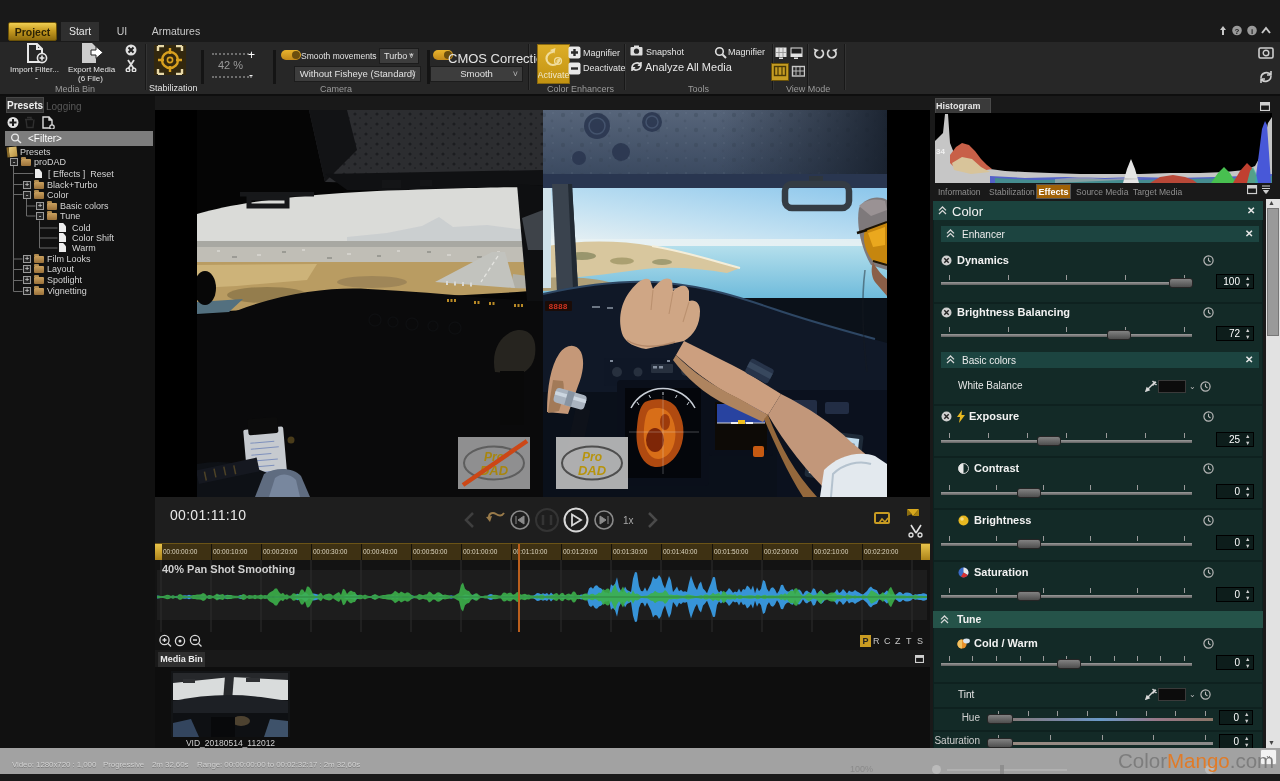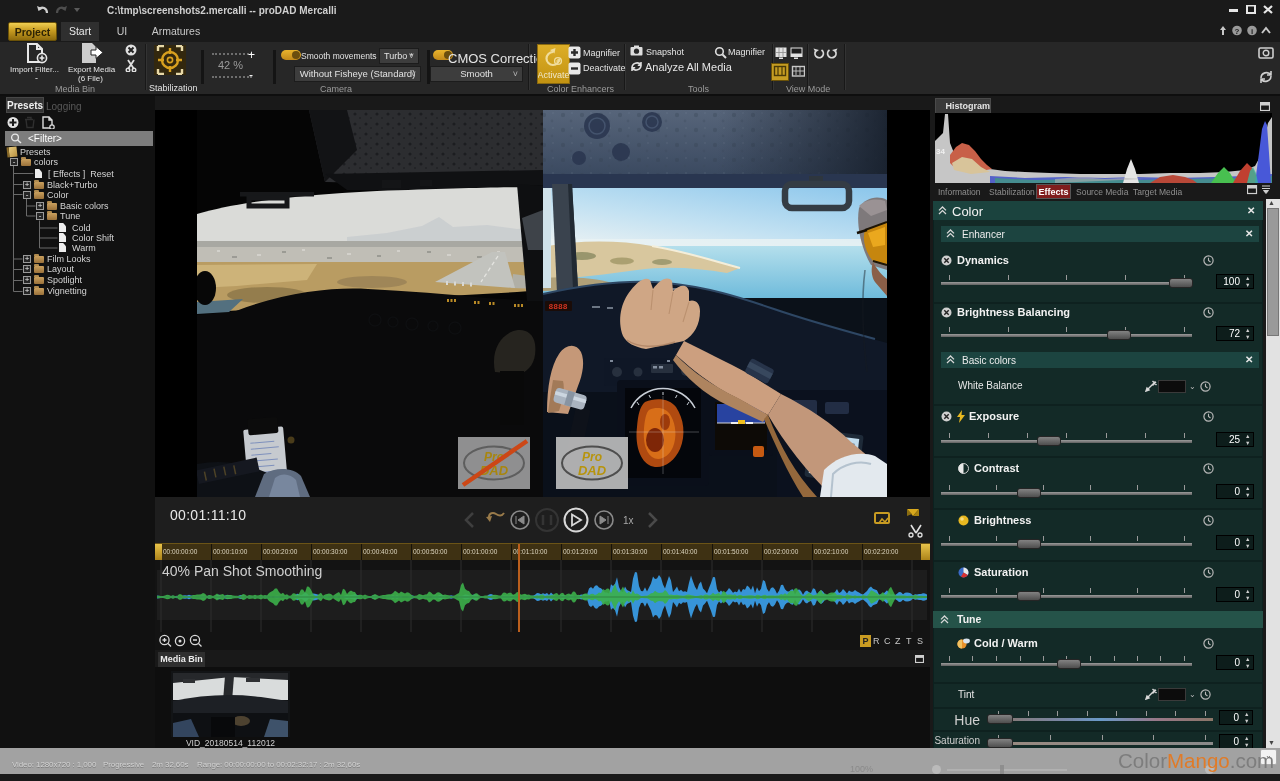--- a/index.html
+++ b/index.html
@@ -38,35 +38,20 @@
 
 .fxlabel{position:absolute;font-size:11px;font-weight:bold;color:#f2f2f2;white-space:nowrap;}
 .track{position:absolute;height:3px;background:linear-gradient(#9c9c9c,#606060);}
 .tick{position:absolute;width:1px;height:5px;background:#9a9a9a;}
 .handle{position:absolute;width:24px;height:10px;background:linear-gradient(#828282,#4e4e4e);border:1px solid #252525;border-radius:3px;}
 .vbox{position:absolute;height:15px;background:#0d1d1b;border:1px solid #000;color:#fff;font-size:10px;text-align:right;line-height:14px;padding-right:13px;}
 </style>
 </head>
 <body>
 <div id="app">
-  <div id="titlebar">
-    <svg class="abs" style="left:36px;top:4px" width="44" height="12" viewBox="0 0 44 12">
-      <path d="M11,9 C11,4 6,2 3,5" stroke="#d0d0d0" stroke-width="2.2" fill="none"></path>
-        <path d="M1,2 l1.5,5 4.5,-2.5z" fill="#d0d0d0"></path>
-      <path d="M21,9 C21,4 26,2 29,5" stroke="#4e4e4e" stroke-width="2.2" fill="none"></path>
-        <path d="M31,2 l-1.5,5 -4.5,-2.5z" fill="#4e4e4e"></path>
-      <path d="M38,4 l3,4 3,-4z" fill="#5a5a5a"></path>
-    </svg>
-    <div id="titletext">C:\tmp\screenshots2.mercalli -- proDAD Mercalli</div>
-    <svg class="abs" style="left:1228px;top:5px" width="48" height="10" viewBox="0 0 48 10">
-      <rect x="1" y="4" width="9" height="3" fill="#e6e6e6"></rect>
-      <rect x="19" y="0.5" width="8" height="7.5" fill="none" stroke="#e6e6e6" stroke-width="2"></rect>
-      <path d="M36,1 l8,7 M44,1 l-8,7" stroke="#e6e6e6" stroke-width="2.2"></path>
-    </svg>
-  </div>
   <div id="tabrow">
     <div class="mtab" id="tab-project">Project</div>
     <div class="mtab" id="tab-start">Start</div>
     <div class="mtab" id="tab-ui">UI</div>
     <div class="mtab" id="tab-armatures">Armatures</div>
     <svg class="abs" style="left:1219px;top:5px" width="52" height="11" viewBox="0 0 52 11">
       <path d="M4,1 l3,4 -2,0 0,5 -2,0 0,-5 -2,0z" fill="#c8c8c8"></path>
       <circle cx="18" cy="5.5" r="4.8" fill="#9a9a9a"></circle>
         <text x="18" y="8.6" font-size="8" font-weight="bold" fill="#222" text-anchor="middle">?</text>
       <circle cx="33" cy="5.5" r="4.8" fill="#9a9a9a"></circle>
@@ -229,21 +214,21 @@
       </g>
     </svg>
 
     <div class="trow" style="top:51px">
         <span class="pnote"></span>
         <span class="tt" style="left:20px">Presets</span>
       </div>
     <div class="trow" style="top:61px">
         <span class="ebox" style="left:10px">-</span>
         <span class="fold" style="left:21px"></span>
-        <span class="tt" style="left:34px">colors</span>
+        <span class="tt" style="left:34px">proDAD</span>
       </div>
     <div class="trow" style="top:73px">
         <span class="ffile" style="left:35px"></span>
         <span class="tt" style="left:48px">[ Effects ]&nbsp; Reset</span>
       </div>
     <div class="trow" style="top:84px">
         <span class="ebox" style="left:23px">+</span>
         <span class="fold" style="left:34px"></span>
         <span class="tt" style="left:47px">Black+Turbo</span>
       </div>
@@ -633,21 +618,21 @@
           <path d="M555,0 V72"></path> 
           <path d="M605,0 V72"></path> 
           <path d="M655,0 V72"></path> 
           <path d="M705,0 V72"></path> 
           <path d="M755,0 V72"></path>
       </g>
       <path d="M0,35.4 L2,35.7 L4,36.3 L6,36.1 L8,36.0 L10,36.5 L12,36.3 L14,35.9 L16,35.8 L18,36.2 L20,35.8 L22,36.5 L24,36.5 L26,35.6 L28,35.2 L30,35.4 L32,34.8 L34,35.6 L36,35.8 L38,36.1 L40,36.3 L42,36.2 L44,35.8 L46,35.8 L48,36.1 L50,36.1 L52,35.5 L54,35.9 L56,36.3 L58,36.3 L60,35.2 L62,34.5 L64,35.9 L66,36.3 L68,35.5 L70,35.1 L72,35.1 L74,35.5 L76,36.2 L78,35.9 L80,36.5 L82,35.6 L84,34.9 L86,35.5 L88,36.5 L90,36.3 L92,36.3 L94,36.1 L96,36.4 L98,36.1 L100,36.4 L102,36.4 L104,36.0 L106,36.3 L108,35.9 L110,35.8 L112,36.4 L114,36.1 L116,36.4 L118,36.0 L120,35.7 L122,36.1 L124,36.5 L126,36.5 L128,36.0 L130,35.9 L132,36.3 L134,36.1 L136,36.1 L138,35.4 L140,33.7 L142,34.0 L144,35.3 L146,34.3 L148,32.6 L150,33.6 L152,35.7 L154,34.5 L156,33.5 L158,33.8 L160,34.3 L162,35.0 L164,36.4 L166,35.9 L168,36.1 L170,36.1 L172,36.2 L174,36.3 L176,36.4 L178,36.0 L180,35.9 L182,36.4 L184,36.1 L186,36.2 L188,35.6 L190,34.8 L192,35.6 L194,35.0 L196,34.7 L198,33.7 L200,35.1 L202,36.1 L204,36.3 L206,36.2 L208,36.4 L210,36.4 L212,36.2 L214,36.4 L216,35.3 L218,35.2 L220,35.9 L222,35.9 L224,36.2 L226,36.3 L228,36.4 L230,35.8 L232,35.7 L234,36.1 L236,35.3 L238,36.2 L240,35.2 L242,36.2 L244,36.0 L246,36.4 L248,36.4 L250,36.5 L252,36.3 L254,35.6 L256,35.4 L258,36.4 L260,35.9 L262,36.0 L264,35.8 L266,36.1 L268,36.2 L270,36.3 L272,36.4 L274,36.5 L276,35.8 L278,35.3 L280,36.2 L282,35.3 L284,34.6 L286,35.2 L288,36.0 L290,36.4 L292,36.0 L294,35.3 L296,35.8 L298,36.0 L300,36.4 L302,35.6 L304,36.1 L306,35.5 L308,34.4 L310,34.8 L312,35.3 L314,35.8 L316,34.8 L318,34.2 L320,34.6 L322,36.4 L324,35.9 L326,36.4 L328,36.0 L330,36.1 L332,34.6 L334,34.0 L336,34.8 L338,35.8 L340,36.4 L342,36.5 L344,35.9 L346,35.4 L348,35.5 L350,35.6 L352,35.7 L354,35.3 L356,35.3 L358,36.1 L360,36.1 L362,35.7 L364,35.7 L366,36.2 L368,35.8 L370,35.6 L372,36.5 L374,35.7 L376,35.8 L378,34.8 L380,32.9 L382,33.3 L384,34.3 L386,33.2 L388,34.1 L390,33.1 L392,34.9 L394,32.6 L396,34.5 L398,35.8 L400,36.1 L402,35.9 L404,35.4 L406,34.8 L408,35.6 L410,36.3 L412,35.6 L414,35.3 L416,35.6 L418,36.4 L420,35.8 L422,35.4 L424,34.4 L426,34.7 L428,34.1 L430,34.7 L432,28.5 L434,27.1 L436,28.8 L438,25.7 L440,25.2 L442,27.5 L444,28.3 L446,30.3 L448,32.6 L450,32.6 L452,33.5 L454,24.3 L456,26.0 L458,23.8 L460,17.3 L462,27.1 L464,31.1 L466,32.1 L468,26.5 L470,30.0 L472,30.9 L474,32.0 L476,18.5 L478,12.0 L480,12.6 L482,26.0 L484,31.1 L486,31.2 L488,27.2 L490,31.5 L492,27.4 L494,23.6 L496,16.5 L498,18.9 L500,18.5 L502,15.0 L504,17.8 L506,24.4 L508,28.4 L510,21.9 L512,16.0 L514,20.5 L516,32.1 L518,29.4 L520,26.4 L522,31.2 L524,29.8 L526,31.7 L528,31.2 L530,32.0 L532,22.7 L534,15.4 L536,21.5 L538,26.7 L540,30.1 L542,23.9 L544,21.4 L546,28.4 L548,30.4 L550,33.2 L552,28.1 L554,23.1 L556,17.1 L558,17.3 L560,29.0 L562,32.6 L564,30.4 L566,32.4 L568,32.8 L570,30.9 L572,28.1 L574,29.9 L576,32.7 L578,31.6 L580,32.3 L582,28.5 L584,32.6 L586,29.0 L588,29.8 L590,25.4 L592,26.9 L594,29.9 L596,25.5 L598,33.2 L600,27.2 L602,31.3 L604,28.7 L606,20.1 L608,21.2 L610,28.7 L612,31.8 L614,28.1 L616,27.3 L618,29.5 L620,33.8 L622,30.8 L624,25.1 L626,24.7 L628,29.3 L630,31.3 L632,31.4 L634,29.8 L636,29.2 L638,34.4 L640,30.7 L642,29.2 L644,31.0 L646,34.8 L648,31.5 L650,30.4 L652,32.2 L654,33.1 L656,28.2 L658,28.9 L660,34.0 L662,32.1 L664,30.1 L666,31.5 L668,34.3 L670,35.0 L672,35.3 L674,34.8 L676,34.1 L678,32.1 L680,29.1 L682,33.0 L684,32.1 L686,29.0 L688,31.0 L690,33.6 L692,30.6 L694,31.7 L696,31.8 L698,30.0 L700,31.6 L702,32.4 L704,33.8 L706,34.4 L708,32.8 L710,30.9 L712,28.1 L714,26.6 L716,28.8 L718,29.4 L720,30.3 L722,34.4 L724,34.5 L726,34.3 L728,32.2 L730,30.3 L732,33.0 L734,34.8 L736,34.1 L738,34.9 L740,33.7 L742,32.0 L744,32.3 L746,34.3 L748,32.8 L750,32.6 L752,32.8 L754,33.5 L756,35.5 L758,34.2 L760,34.6 L762,34.0 L764,34.1 L766,33.2 L768,33.4 L770,34.6 L770,39.4 L768,40.6 L766,40.8 L764,39.9 L762,40.0 L760,39.4 L758,39.8 L756,38.5 L754,40.5 L752,41.2 L750,41.4 L748,41.2 L746,39.7 L744,41.7 L742,42.0 L740,40.3 L738,39.1 L736,39.9 L734,39.2 L732,41.0 L730,43.7 L728,41.8 L726,39.7 L724,39.5 L722,39.6 L720,43.7 L718,44.6 L716,45.2 L714,47.4 L712,45.9 L710,43.1 L708,41.2 L706,39.6 L704,40.2 L702,41.6 L700,42.4 L698,44.0 L696,42.2 L694,42.3 L692,43.4 L690,40.4 L688,43.0 L686,45.0 L684,41.9 L682,41.0 L680,44.9 L678,41.9 L676,39.9 L674,39.2 L672,38.7 L670,39.0 L668,39.7 L666,42.5 L664,43.9 L662,41.9 L660,40.0 L658,45.1 L656,45.8 L654,40.9 L652,41.8 L650,43.6 L648,42.5 L646,39.2 L644,43.0 L642,44.8 L640,43.3 L638,39.6 L636,44.8 L634,44.2 L632,42.6 L630,42.7 L628,44.7 L626,49.3 L624,48.9 L622,43.2 L620,40.2 L618,44.5 L616,46.7 L614,45.9 L612,42.2 L610,45.3 L608,52.8 L606,53.9 L604,45.3 L602,42.7 L600,46.8 L598,40.8 L596,48.5 L594,44.1 L592,47.1 L590,48.6 L588,44.2 L586,45.0 L584,41.4 L582,45.5 L580,41.7 L578,42.4 L576,41.3 L574,44.1 L572,45.9 L570,43.1 L568,41.2 L566,41.6 L564,43.6 L562,41.4 L560,45.0 L558,56.7 L556,56.9 L554,50.9 L552,45.9 L550,40.8 L548,43.6 L546,45.6 L544,52.6 L542,50.1 L540,43.9 L538,47.3 L536,52.5 L534,58.6 L532,51.3 L530,42.0 L528,42.8 L526,42.3 L524,44.2 L522,42.8 L520,47.6 L518,44.6 L516,41.9 L514,53.5 L512,58.0 L510,52.1 L508,45.6 L506,49.6 L504,56.2 L502,59.0 L500,55.5 L498,55.1 L496,57.5 L494,50.4 L492,46.6 L490,42.5 L488,46.8 L486,42.8 L484,42.9 L482,48.0 L480,61.4 L478,62.0 L476,55.5 L474,42.0 L472,43.1 L470,44.0 L468,47.5 L466,41.9 L464,42.9 L462,46.9 L460,56.7 L458,50.2 L456,48.0 L454,49.7 L452,40.5 L450,41.4 L448,41.4 L446,43.7 L444,45.7 L442,46.5 L440,48.8 L438,48.3 L436,45.2 L434,46.9 L432,45.5 L430,39.3 L428,39.9 L426,39.3 L424,39.6 L422,38.6 L420,38.2 L418,37.6 L416,38.4 L414,38.7 L412,38.4 L410,37.7 L408,38.4 L406,39.2 L404,38.6 L402,38.1 L400,37.9 L398,38.2 L396,39.5 L394,41.4 L392,39.1 L390,40.9 L388,39.9 L386,40.8 L384,39.7 L382,40.7 L380,41.1 L378,39.2 L376,38.2 L374,38.3 L372,37.5 L370,38.4 L368,38.2 L366,37.8 L364,38.3 L362,38.3 L360,37.9 L358,37.9 L356,38.7 L354,38.7 L352,38.3 L350,38.4 L348,38.5 L346,38.6 L344,38.1 L342,37.5 L340,37.6 L338,38.2 L336,39.2 L334,40.0 L332,39.4 L330,37.9 L328,38.0 L326,37.6 L324,38.1 L322,37.6 L320,39.4 L318,39.8 L316,39.2 L314,38.2 L312,38.7 L310,39.2 L308,39.6 L306,38.5 L304,37.9 L302,38.4 L300,37.6 L298,38.0 L296,38.2 L294,38.7 L292,38.0 L290,37.6 L288,38.0 L286,38.8 L284,39.4 L282,38.7 L280,37.8 L278,38.7 L276,38.2 L274,37.5 L272,37.6 L270,37.7 L268,37.8 L266,37.9 L264,38.2 L262,38.0 L260,38.1 L258,37.6 L256,38.6 L254,38.4 L252,37.7 L250,37.5 L248,37.6 L246,37.6 L244,38.0 L242,37.8 L240,38.8 L238,37.8 L236,38.7 L234,37.9 L232,38.3 L230,38.2 L228,37.6 L226,37.7 L224,37.8 L222,38.1 L220,38.1 L218,38.8 L216,38.7 L214,37.6 L212,37.8 L210,37.6 L208,37.6 L206,37.8 L204,37.7 L202,37.9 L200,38.9 L198,40.3 L196,39.3 L194,39.0 L192,38.4 L190,39.2 L188,38.4 L186,37.8 L184,37.9 L182,37.6 L180,38.1 L178,38.0 L176,37.6 L174,37.7 L172,37.8 L170,37.9 L168,37.9 L166,38.1 L164,37.6 L162,39.0 L160,39.7 L158,40.2 L156,40.5 L154,39.5 L152,38.3 L150,40.4 L148,41.4 L146,39.7 L144,38.7 L142,40.0 L140,40.3 L138,38.6 L136,37.9 L134,37.9 L132,37.7 L130,38.1 L128,38.0 L126,37.5 L124,37.5 L122,37.9 L120,38.3 L118,38.0 L116,37.6 L114,37.9 L112,37.6 L110,38.2 L108,38.1 L106,37.7 L104,38.0 L102,37.6 L100,37.6 L98,37.9 L96,37.6 L94,37.9 L92,37.7 L90,37.7 L88,37.5 L86,38.5 L84,39.1 L82,38.4 L80,37.5 L78,38.1 L76,37.8 L74,38.5 L72,38.9 L70,38.9 L68,38.5 L66,37.7 L64,38.1 L62,39.5 L60,38.8 L58,37.7 L56,37.7 L54,38.1 L52,38.5 L50,37.9 L48,37.9 L46,38.2 L44,38.2 L42,37.8 L40,37.7 L38,37.9 L36,38.2 L34,38.4 L32,39.2 L30,38.6 L28,38.8 L26,38.4 L24,37.5 L22,37.5 L20,38.2 L18,37.8 L16,38.2 L14,38.1 L12,37.7 L10,37.5 L8,38.0 L6,37.9 L4,37.7 L2,38.3 L0,38.6 Z" fill="#3794d8"></path>
       <path d="M0,36.1 L2,35.8 L4,35.9 L6,35.9 L8,35.5 L10,34.7 L12,35.0 L14,36.0 L16,35.2 L18,36.0 L20,36.2 L22,34.3 L24,34.2 L26,35.8 L28,36.1 L30,36.2 L32,36.2 L34,35.9 L36,35.1 L38,35.1 L40,34.6 L42,34.4 L44,34.2 L46,33.1 L48,33.8 L50,36.1 L52,35.0 L54,35.2 L56,35.9 L58,34.9 L60,33.6 L62,34.9 L64,34.5 L66,33.9 L68,36.1 L70,34.7 L72,35.1 L74,35.1 L76,35.4 L78,35.7 L80,35.7 L82,36.1 L84,35.6 L86,34.0 L88,34.6 L90,36.0 L92,35.1 L94,35.2 L96,35.4 L98,34.8 L100,35.5 L102,35.2 L104,34.6 L106,35.6 L108,35.0 L110,35.4 L112,33.1 L114,31.8 L116,30.8 L118,28.4 L120,28.6 L122,31.9 L124,34.0 L126,32.7 L128,35.1 L130,34.3 L132,35.7 L134,35.4 L136,33.3 L138,33.6 L140,35.0 L142,33.8 L144,29.5 L146,29.6 L148,32.5 L150,26.4 L152,26.7 L154,29.7 L156,33.9 L158,35.8 L160,36.0 L162,33.9 L164,32.7 L166,35.7 L168,34.5 L170,34.0 L172,33.5 L174,34.0 L176,35.7 L178,34.3 L180,33.1 L182,31.9 L184,35.0 L186,28.8 L188,29.8 L190,34.0 L192,31.7 L194,30.6 L196,31.8 L198,31.9 L200,35.4 L202,34.7 L204,34.7 L206,35.5 L208,34.6 L210,35.5 L212,36.1 L214,35.9 L216,34.9 L218,34.1 L220,34.9 L222,35.9 L224,35.5 L226,35.0 L228,35.0 L230,34.5 L232,34.2 L234,34.3 L236,33.0 L238,30.7 L240,31.9 L242,33.5 L244,31.5 L246,32.5 L248,33.4 L250,32.2 L252,32.8 L254,34.5 L256,36.1 L258,35.7 L260,35.6 L262,34.0 L264,34.6 L266,35.2 L268,34.5 L270,34.2 L272,31.5 L274,32.4 L276,34.5 L278,34.2 L280,32.4 L282,32.2 L284,33.5 L286,35.0 L288,34.5 L290,35.0 L292,35.3 L294,36.0 L296,35.9 L298,35.2 L300,33.9 L302,33.1 L304,25.1 L306,22.6 L308,28.8 L310,30.6 L312,31.1 L314,34.0 L316,35.3 L318,33.5 L320,33.2 L322,35.0 L324,36.2 L326,36.0 L328,35.6 L330,35.4 L332,35.9 L334,35.9 L336,35.0 L338,34.7 L340,35.1 L342,35.5 L344,35.5 L346,32.8 L348,32.4 L350,33.8 L352,32.8 L354,32.8 L356,34.7 L358,33.9 L360,32.0 L362,32.4 L364,34.8 L366,34.3 L368,33.7 L370,34.8 L372,34.5 L374,35.5 L376,35.6 L378,36.1 L380,35.2 L382,35.8 L384,34.6 L386,34.6 L388,36.2 L390,35.5 L392,35.5 L394,35.2 L396,34.8 L398,33.6 L400,32.9 L402,35.3 L404,33.3 L406,32.7 L408,35.3 L410,33.9 L412,33.4 L414,34.5 L416,31.4 L418,31.7 L420,35.1 L422,34.8 L424,36.0 L426,34.3 L428,33.4 L430,33.6 L432,35.2 L434,34.0 L436,33.7 L438,35.1 L440,34.3 L442,32.6 L444,33.2 L446,29.1 L448,30.2 L450,28.6 L452,28.7 L454,33.2 L456,28.4 L458,23.6 L460,29.7 L462,32.7 L464,30.1 L466,26.6 L468,31.1 L470,33.4 L472,31.5 L474,34.5 L476,30.2 L478,34.1 L480,33.4 L482,34.6 L484,36.0 L486,36.1 L488,35.7 L490,35.7 L492,34.8 L494,33.3 L496,32.9 L498,30.8 L500,32.3 L502,33.1 L504,32.8 L506,32.6 L508,30.1 L510,31.7 L512,34.9 L514,34.6 L516,35.0 L518,35.0 L520,34.7 L522,35.2 L524,35.5 L526,35.7 L528,35.6 L530,34.8 L532,34.4 L534,35.2 L536,35.6 L538,35.9 L540,36.1 L542,35.7 L544,34.9 L546,35.8 L548,34.4 L550,34.5 L552,35.5 L554,34.8 L556,32.8 L558,34.4 L560,33.8 L562,32.7 L564,35.2 L566,30.7 L568,31.8 L570,34.7 L572,34.6 L574,34.4 L576,35.0 L578,34.2 L580,35.9 L582,34.9 L584,35.1 L586,36.1 L588,35.8 L590,35.4 L592,35.2 L594,35.3 L596,35.6 L598,36.1 L600,34.8 L602,35.1 L604,35.9 L606,35.2 L608,34.7 L610,35.7 L612,35.5 L614,35.6 L616,35.6 L618,35.8 L620,35.6 L622,35.5 L624,33.9 L626,34.8 L628,33.3 L630,34.8 L632,32.1 L634,30.6 L636,30.9 L638,28.6 L640,28.2 L642,32.0 L644,34.8 L646,36.0 L648,35.6 L650,33.9 L652,32.6 L654,33.9 L656,35.4 L658,35.1 L660,34.3 L662,31.4 L664,29.9 L666,33.8 L668,33.5 L670,34.4 L672,33.3 L674,32.5 L676,32.6 L678,32.5 L680,34.9 L682,34.7 L684,35.1 L686,35.7 L688,36.1 L690,34.3 L692,35.1 L694,35.4 L696,36.0 L698,35.3 L700,35.9 L702,35.7 L704,36.2 L706,35.0 L708,35.4 L710,35.9 L712,33.8 L714,30.2 L716,30.9 L718,32.2 L720,33.6 L722,35.3 L724,33.7 L726,32.1 L728,34.7 L730,34.2 L732,28.9 L734,26.8 L736,30.9 L738,34.8 L740,35.7 L742,35.5 L744,35.6 L746,35.5 L748,35.5 L750,35.9 L752,35.7 L754,35.7 L756,35.7 L758,34.8 L760,35.6 L762,36.1 L764,35.8 L766,36.0 L768,36.1 L770,36.0 L770,38.0 L768,37.9 L766,38.0 L764,38.2 L762,37.9 L760,38.4 L758,39.2 L756,38.3 L754,38.3 L752,38.3 L750,38.1 L748,38.5 L746,38.5 L744,38.4 L742,38.5 L740,38.3 L738,39.2 L736,43.1 L734,47.2 L732,45.1 L730,39.8 L728,39.3 L726,41.9 L724,40.3 L722,38.7 L720,40.4 L718,41.8 L716,43.1 L714,43.8 L712,40.2 L710,38.1 L708,38.6 L706,39.0 L704,37.8 L702,38.3 L700,38.1 L698,38.7 L696,38.0 L694,38.6 L692,38.9 L690,39.7 L688,37.9 L686,38.3 L684,38.9 L682,39.3 L680,39.1 L678,41.5 L676,41.4 L674,41.5 L672,40.7 L670,39.6 L668,40.5 L666,40.2 L664,44.1 L662,42.6 L660,39.7 L658,38.9 L656,38.6 L654,40.1 L652,41.4 L650,40.1 L648,38.4 L646,38.0 L644,39.2 L642,42.0 L640,45.8 L638,45.4 L636,43.1 L634,43.4 L632,41.9 L630,39.2 L628,40.7 L626,39.2 L624,40.1 L622,38.5 L620,38.4 L618,38.2 L616,38.4 L614,38.4 L612,38.5 L610,38.3 L608,39.3 L606,38.8 L604,38.1 L602,38.9 L600,39.2 L598,37.9 L596,38.4 L594,38.7 L592,38.8 L590,38.6 L588,38.2 L586,37.9 L584,38.9 L582,39.1 L580,38.1 L578,39.8 L576,39.0 L574,39.6 L572,39.4 L570,39.3 L568,42.2 L566,43.3 L564,38.8 L562,41.3 L560,40.2 L558,39.6 L556,41.2 L554,39.2 L552,38.5 L550,39.5 L548,39.6 L546,38.2 L544,39.1 L542,38.3 L540,37.9 L538,38.1 L536,38.4 L534,38.8 L532,39.6 L530,39.2 L528,38.4 L526,38.3 L524,38.5 L522,38.8 L520,39.3 L518,39.0 L516,39.0 L514,39.4 L512,39.1 L510,42.3 L508,43.9 L506,41.4 L504,41.2 L502,40.9 L500,41.7 L498,43.2 L496,41.1 L494,40.7 L492,39.2 L490,38.3 L488,38.3 L486,37.9 L484,38.0 L482,39.4 L480,40.6 L478,39.9 L476,43.8 L474,39.5 L472,42.5 L470,40.6 L468,42.9 L466,47.4 L464,43.9 L462,41.3 L460,44.3 L458,50.4 L456,45.6 L454,40.8 L452,45.3 L450,45.4 L448,43.8 L446,44.9 L444,40.8 L442,41.4 L440,39.7 L438,38.9 L436,40.3 L434,40.0 L432,38.8 L430,40.4 L428,40.6 L426,39.7 L424,38.0 L422,39.2 L420,38.9 L418,42.3 L416,42.6 L414,39.5 L412,40.6 L410,40.1 L408,38.7 L406,41.3 L404,40.7 L402,38.7 L400,41.1 L398,40.4 L396,39.2 L394,38.8 L392,38.5 L390,38.5 L388,37.8 L386,39.4 L384,39.4 L382,38.2 L380,38.8 L378,37.9 L376,38.4 L374,38.5 L372,39.5 L370,39.2 L368,40.3 L366,39.7 L364,39.2 L362,41.6 L360,42.0 L358,40.1 L356,39.3 L354,41.2 L352,41.2 L350,40.2 L348,41.6 L346,41.2 L344,38.5 L342,38.5 L340,38.9 L338,39.3 L336,39.0 L334,38.1 L332,38.1 L330,38.6 L328,38.4 L326,38.0 L324,37.8 L322,39.0 L320,40.8 L318,40.5 L316,38.7 L314,40.0 L312,42.9 L310,43.4 L308,45.2 L306,51.4 L304,48.9 L302,40.9 L300,40.1 L298,38.8 L296,38.1 L294,38.0 L292,38.7 L290,39.0 L288,39.5 L286,39.0 L284,40.5 L282,41.8 L280,41.6 L278,39.8 L276,39.5 L274,41.6 L272,42.5 L270,39.8 L268,39.5 L266,38.8 L264,39.4 L262,40.0 L260,38.4 L258,38.3 L256,37.9 L254,39.5 L252,41.2 L250,41.8 L248,40.6 L246,41.5 L244,42.5 L242,40.5 L240,42.1 L238,43.3 L236,41.0 L234,39.7 L232,39.8 L230,39.5 L228,39.0 L226,39.0 L224,38.5 L222,38.1 L220,39.1 L218,39.9 L216,39.1 L214,38.1 L212,37.9 L210,38.5 L208,39.4 L206,38.5 L204,39.3 L202,39.3 L200,38.6 L198,42.1 L196,42.2 L194,43.4 L192,42.3 L190,40.0 L188,44.2 L186,45.2 L184,39.0 L182,42.1 L180,40.9 L178,39.7 L176,38.3 L174,40.0 L172,40.5 L170,40.0 L168,39.5 L166,38.3 L164,41.3 L162,40.1 L160,38.0 L158,38.2 L156,40.1 L154,44.3 L152,47.3 L150,47.6 L148,41.5 L146,44.4 L144,44.5 L142,40.2 L140,39.0 L138,40.4 L136,40.7 L134,38.6 L132,38.3 L130,39.7 L128,38.9 L126,41.3 L124,40.0 L122,42.1 L120,45.4 L118,45.6 L116,43.2 L114,42.2 L112,40.9 L110,38.6 L108,39.0 L106,38.4 L104,39.4 L102,38.8 L100,38.5 L98,39.2 L96,38.6 L94,38.8 L92,38.9 L90,38.0 L88,39.4 L86,40.0 L84,38.4 L82,37.9 L80,38.3 L78,38.3 L76,38.6 L74,38.9 L72,38.9 L70,39.3 L68,37.9 L66,40.1 L64,39.5 L62,39.1 L60,40.4 L58,39.1 L56,38.1 L54,38.8 L52,39.0 L50,37.9 L48,40.2 L46,40.9 L44,39.8 L42,39.6 L40,39.4 L38,38.9 L36,38.9 L34,38.1 L32,37.8 L30,37.8 L28,37.9 L26,38.2 L24,39.8 L22,39.7 L20,37.8 L18,38.0 L16,38.8 L14,38.0 L12,39.0 L10,39.3 L8,38.5 L6,38.1 L4,38.1 L2,38.2 L0,37.9 Z" fill="#3cb04a" opacity="0.9"></path>
       <path d="M0,37 H770" stroke="#2a6a32" stroke-width="0.6"></path>
     </svg>
-    <div class="abs" style="left:7px;top:3px;font-size:14px;color:#cfcfcf;">40% Pan Shot Smoothing</div>
+    <div class="abs" style="left:7px;top:3px;font-size:11px;color:#cfcfcf;font-weight:bold;">40% Pan Shot Smoothing</div>
   </div>
   <div class="abs" style="left:518px;top:544px;width:2px;height:88px;background:#bb5f1d;"></div>
 
   <div class="abs" style="left:155px;top:632px;width:775px;height:18px;background:#131313;">
     <svg class="abs" style="left:3px;top:2px" width="44" height="14" viewBox="0 0 44 14">
       <circle cx="6.5" cy="6" r="4.6" stroke="#d8d8d8" stroke-width="1.3" fill="none"></circle>
         <path d="M10,9.5 l3,3 M4.5,6 h4 M6.5,4 v4" stroke="#d8d8d8" stroke-width="1.3" fill="none"></path>
       <circle cx="22" cy="7" r="4.6" stroke="#d8d8d8" stroke-width="1.3" fill="none"></circle>
         <circle cx="22" cy="7" r="1.5" fill="#d8d8d8"></circle>
       <circle cx="37" cy="6" r="4.6" stroke="#d8d8d8" stroke-width="1.3" fill="none"></circle>
@@ -678,21 +663,21 @@
       <path d="M2,30 C30,24 60,22 90,26 L117,30 L117,42 L2,46 Z" fill="#1d2025"></path>
       <rect x="2" y="42" width="115" height="24" fill="#0e1013"></rect>
       <polygon points="2,52 20,48 28,66 2,66" fill="#33455e"></polygon>
       <polygon points="117,50 99,48 93,66 117,66" fill="#3e526a"></polygon>
       <ellipse cx="70" cy="50" rx="9" ry="5" fill="#5e4f38" opacity="0.8"></ellipse>
       <rect x="40" y="46" width="24" height="20" fill="#08090b"></rect>
     </svg>
     <div class="abs" style="left:16px;top:88px;width:119px;height:10px;font-size:8.5px;color:#d0d0d0;text-align:center;">VID_20180514_112012</div>
   </div>
 <div class="abs" style="left:930px;top:96px;width:350px;height:652px;background:#191919;"></div>
-  <div class="abs" style="left:935px;top:98px;width:56px;height:28px;background:#3a3a3a;border:1px solid #4a4a4a;color:#e4e4e4;font-size:9px;font-weight:bold;text-align:right;line-height:14px;">Histogram</div>
+  <div class="abs" style="left:935px;top:98px;width:56px;height:28px;background:#3a3a3a;border:1px solid #4a4a4a;color:#e4e4e4;font-size:9px;font-weight:bold;text-align:left;line-height:14px;">Histogram</div>
   <svg class="abs" style="left:1260px;top:102px" width="10" height="9" viewBox="0 0 10 9">
       <rect x="0.5" y="0.5" width="9" height="8" fill="none" stroke="#cfcfcf" stroke-width="1.2"></rect>
       <rect x="0.5" y="0.5" width="9" height="3" fill="#cfcfcf"></rect>
     </svg>
   <svg class="abs" style="left:935px;top:113px" width="337" height="70" viewBox="0 0 337 70">
 <rect x="0" y="0" width="337" height="70" fill="#000"></rect>
 <path d="M0,70 L0,28 L8,20 L10,1 L13,1 L15,30 L19,40 L25,46 L33,50 L43,53 L55,56 L70,58 L90,59 L115,60 L145,61 L175,61 L205,61 L235,60 L265,60 L290,59 L310,57 L320,53 L326,42 L330,24 L333,10 L337,4 L337,70 Z" fill="#c6c6c6"></path>
 <path d="M15,42 L21,34 L27,30 L34,32 L40,38 L46,46 L52,52 L57,56 L40,59 L22,57 L15,50 Z" fill="#c86048"></path>
 <path d="M17,50 L27,44 L37,46 L46,54 L55,59 L36,61 L19,57 Z" fill="#d8c49a"></path>
 <path d="M55,63 L90,65 L130,64 L170,65 L200,64 L240,65 L280,64 L310,63 L337,61 L337,70 L55,70 Z" fill="#4050c8" opacity="0.85"></path>
@@ -703,21 +688,21 @@
 <path d="M276,70 L283,60 L289,54 L295,60 L299,67 L301,70 Z" fill="#48c050"></path>
 <path d="M298,70 L305,58 L312,50 L318,56 L322,64 L324,70 Z" fill="#c04030"></path>
 <path d="M320,70 L324,40 L327,16 L330,8 L332,12 L334,40 L336,70 Z" fill="#4858d8"></path>
 <path d="M312,70 L315,58 L318,54 L321,60 L323,70 Z" fill="#38b8a0" opacity="0.8"></path>
 <rect x="0" y="44" width="12" height="26" fill="#c6c6c6"></rect>
 <text x="1" y="41" font-size="8" font-weight="bold" fill="#f0f0f0">34</text>
 </svg>
   <div class="abs" style="left:930px;top:183px;width:350px;height:16px;background:#191919;"></div>
   <div class="abs" style="left:938px;top:187px;font-size:8.5px;color:#8f8f8f;">Information</div>
   <div class="abs" style="left:989px;top:187px;font-size:8.5px;color:#8f8f8f;">Stabilization</div>
-  <div class="abs" style="left:1036px;top:184px;width:35px;height:15px;background:#7f1d1d;border:1px solid #555;color:#fff;font-size:9px;font-weight:bold;text-align:center;line-height:14px;">Effects</div>
+  <div class="abs" style="left:1036px;top:184px;width:35px;height:15px;background:#a16207;border:1px solid #555;color:#fff;font-size:9px;font-weight:bold;text-align:center;line-height:14px;">Effects</div>
   <div class="abs" style="left:1076px;top:187px;font-size:8.5px;color:#8f8f8f;">Source Media</div>
   <div class="abs" style="left:1133px;top:187px;font-size:8.5px;color:#8f8f8f;">Target Media</div>
   <svg class="abs" style="left:1247px;top:185px" width="24" height="10" viewBox="0 0 24 10">
       <rect x="0.5" y="0.5" width="9" height="8" fill="none" stroke="#cfcfcf" stroke-width="1.2"></rect>
       <rect x="0.5" y="0.5" width="9" height="3" fill="#cfcfcf"></rect>
       <path d="M15,1 h8 M15,3.5 h8 M16.5,5.5 l2.5,3 2.5,-3z" fill="#cfcfcf" stroke="#cfcfcf" stroke-width="1"></path>
     </svg>
   <div class="abs" style="left:933px;top:201px;width:330px;height:547px;background:#132a27;border-left:1px solid #0b211f;border-right:1px solid #0b211f;"></div>
   <div class="abs" style="left:933px;top:201px;width:330px;height:19px;background:#1b433e;"></div>
   <svg class="abs" style="left:938px;top:206px" width="9" height="9" viewBox="0 0 9 9">
@@ -905,21 +890,21 @@
   <div class="abs" style="left:958px;top:689px;font-size:10px;color:#e8e8e8;">Tint</div>
   <svg class="abs" style="left:1145px;top:688px" width="12" height="12" viewBox="0 0 12 12">
       <path d="M1,11 l6,-6 M7,5 l3.5,-3.5 m-3,-0.5 l4,4 m-0.5,-3 L7.5,5.5 M1,11 l3,-1 -2,-2z" stroke="#d8d8d8" stroke-width="1.4" fill="none"></path>
     </svg>
     <div class="abs" style="left:1158px;top:688px;width:28px;height:13px;background:#0c0c0c;border:1px solid #3a3a3a;"></div>
     <div class="abs" style="left:1189px;top:690px;font-size:8px;color:#bbb;">⌄</div>
   <svg class="abs" style="left:1200px;top:689px" width="11" height="11" viewBox="0 0 11 11">
       <circle cx="5.5" cy="5.5" r="4.6" stroke="#b8b8b8" stroke-width="1.2" fill="none"></circle>
       <path d="M5.5,2.8 V5.5 L7.5,7" stroke="#b8b8b8" stroke-width="1.1" fill="none"></path>
     </svg>
-  <div class="abs" style="left:930px;top:712px;width:50px;text-align:right;font-size:14px;color:#d0d0d0;">Hue</div>
+  <div class="abs" style="left:930px;top:712px;width:50px;text-align:right;font-size:10px;color:#d0d0d0;">Hue</div>
   <div class="track" style="left:988px;top:718px;width:225px;background:linear-gradient(90deg,#8a7668,#7888a8 35%,#6a9ac8 50%,#987888 75%,#8a7668);"></div>
   <div class="tick" style="left:998px;top:711px"></div>
     <div class="tick" style="left:1028px;top:711px"></div>
     <div class="tick" style="left:1057px;top:711px"></div>
     <div class="tick" style="left:1087px;top:711px"></div>
     <div class="tick" style="left:1116px;top:711px"></div>
     <div class="tick" style="left:1146px;top:711px"></div>
     <div class="tick" style="left:1175px;top:711px"></div>
     <div class="tick" style="left:1205px;top:711px"></div>
   <div class="handle" style="left:987px;top:714px;width:26px;"></div>

